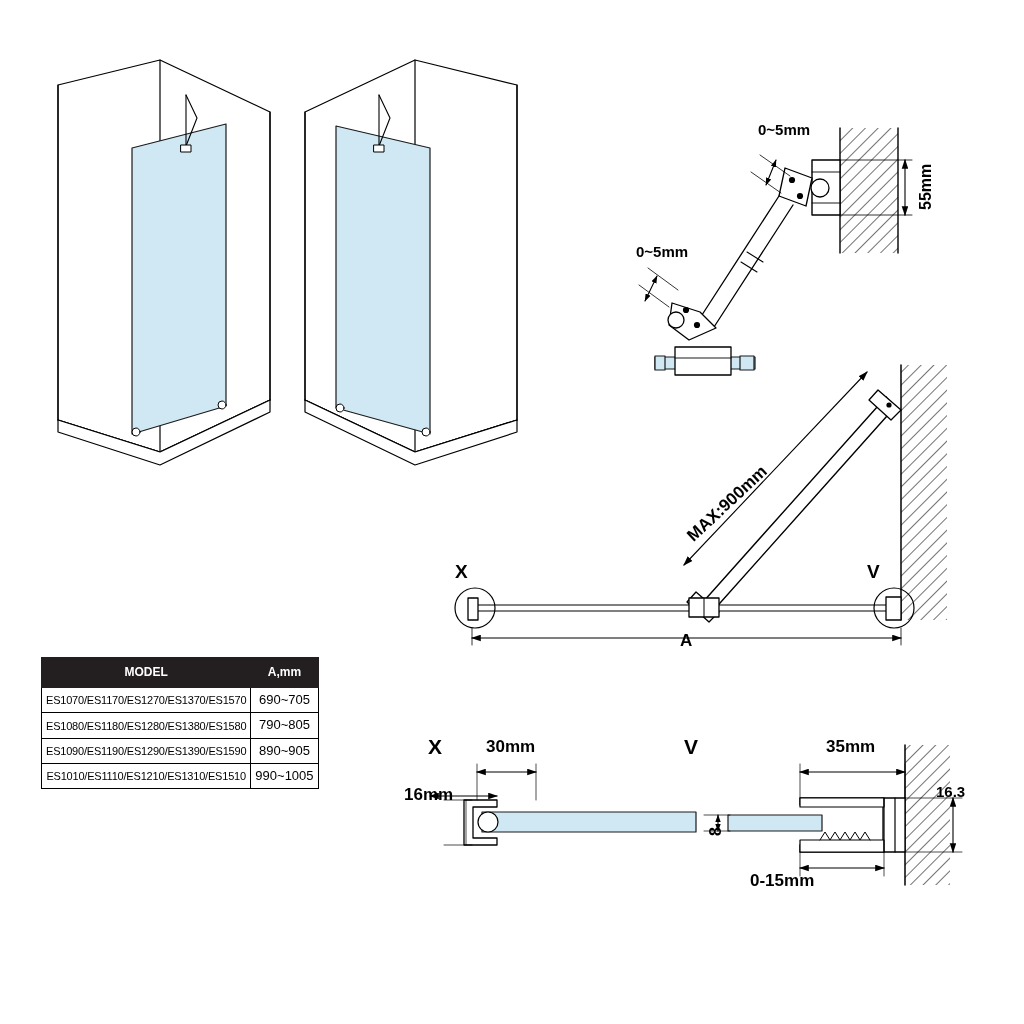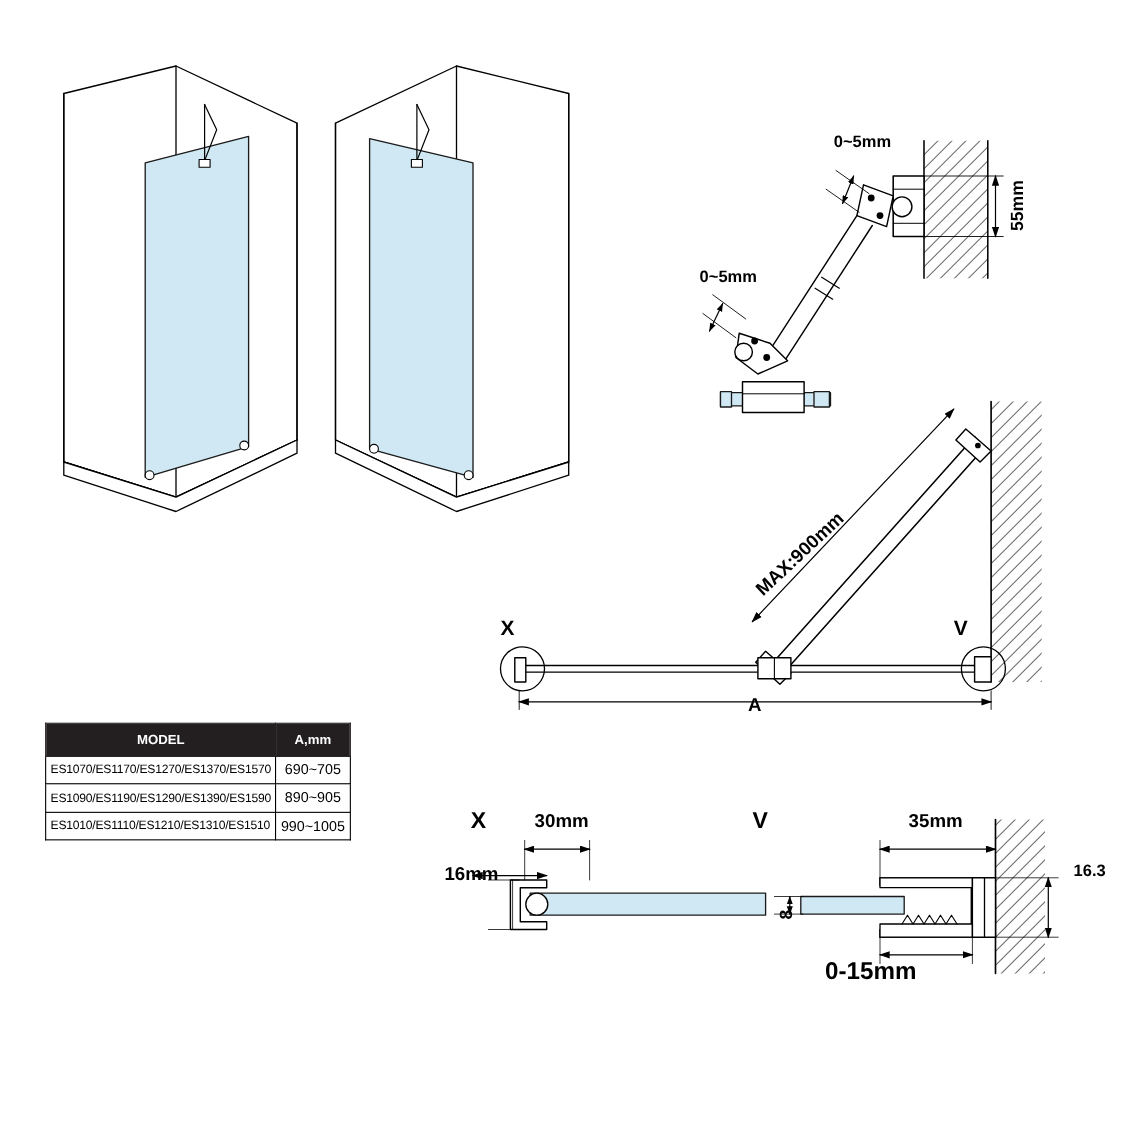--- a/index.html
+++ b/index.html
@@ -46,21 +46,21 @@
   }
   .spec-table thead th {
     background: #231f20;
     color: #ffffff;
     font-weight: bold;
     font-size: 12px;
     padding: 8px 4px;
     border: 1px solid #231f20;
   }
   .spec-table td.model-cell {
-    text-align: left;
+    text-align: center;
     font-size: 11px;
     letter-spacing: -0.2px;
   }
   .spec-table td.dim-cell {
     width: 92px;
     font-size: 13px;
   }
   
   .lbl {
     position: absolute;
@@ -288,39 +288,43 @@
   <div class="lbl lbl-b" style="left:428px; top:736px; font-size:21px;">X</div>
 
   <div class="lbl lbl-b" style="left:486px; top:738px; font-size:17px;">30mm</div>
 
   <div class="lbl lbl-b" style="left:404px; top:786px; font-size:17px;">16mm</div>
 
   <div class="lbl lbl-b" style="left:684px; top:736px; font-size:21px;">V</div>
 
   <div class="lbl lbl-b" style="left:826px; top:738px; font-size:17px;">35mm</div>
 
-  <div class="lbl lbl-b" style="left:936px; top:784px; font-size:15px;margin-left:40px;">16.3</div>
+  <div class="lbl lbl-b" style="left:936px; top:784px; font-size:15px;">16.3</div>
 
   <div class="lbl lbl-b rot-90" style="left:708px; top:836px; font-size:16px;">8</div>
 
-  <div class="lbl lbl-b" style="left:750px; top:872px; font-size:22px;text-align:center;">0-15mm</div>
+  <div class="lbl lbl-b" style="left:750px; top:872px; font-size:17px;text-align:center;">0-15mm</div>
 
   <table class="spec-table">
     <thead>
       <tr>
         <th>MODEL</th>
         <th class="dim-cell">A,mm</th>
       </tr>
     </thead>
     <tbody>
       <tr>
         <td class="model-cell">ES1070/ES1170/ES1270/ES1370/ES1570</td>
         <td class="dim-cell">690~705</td>
       </tr>
       <tr>
+        <td class="model-cell">ES1080/ES1180/ES1280/ES1380/ES1580</td>
+        <td class="dim-cell">790~805</td>
+      </tr>
+      <tr>
         <td class="model-cell">ES1090/ES1190/ES1290/ES1390/ES1590</td>
         <td class="dim-cell">890~905</td>
       </tr>
       <tr>
         <td class="model-cell">ES1010/ES1110/ES1210/ES1310/ES1510</td>
         <td class="dim-cell">990~1005</td>
       </tr>
     </tbody>
   </table>
 

